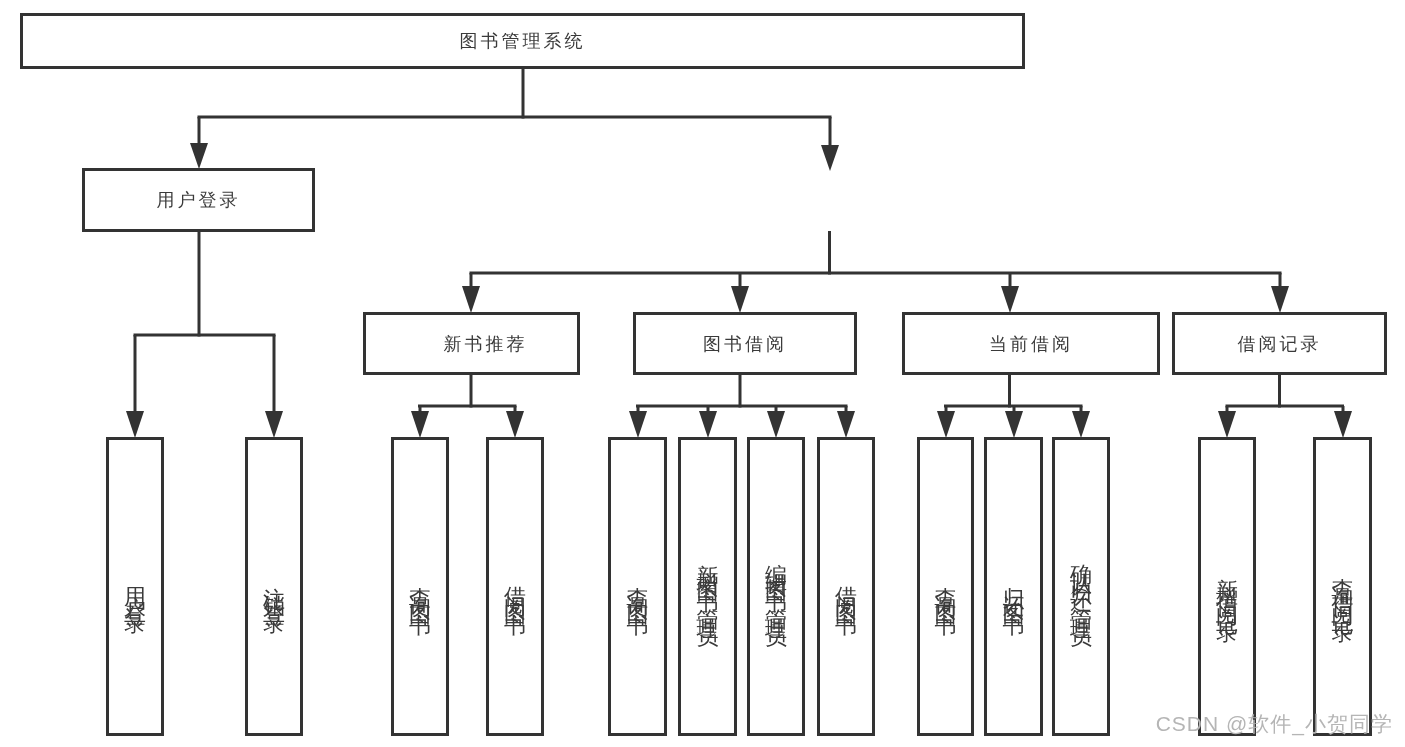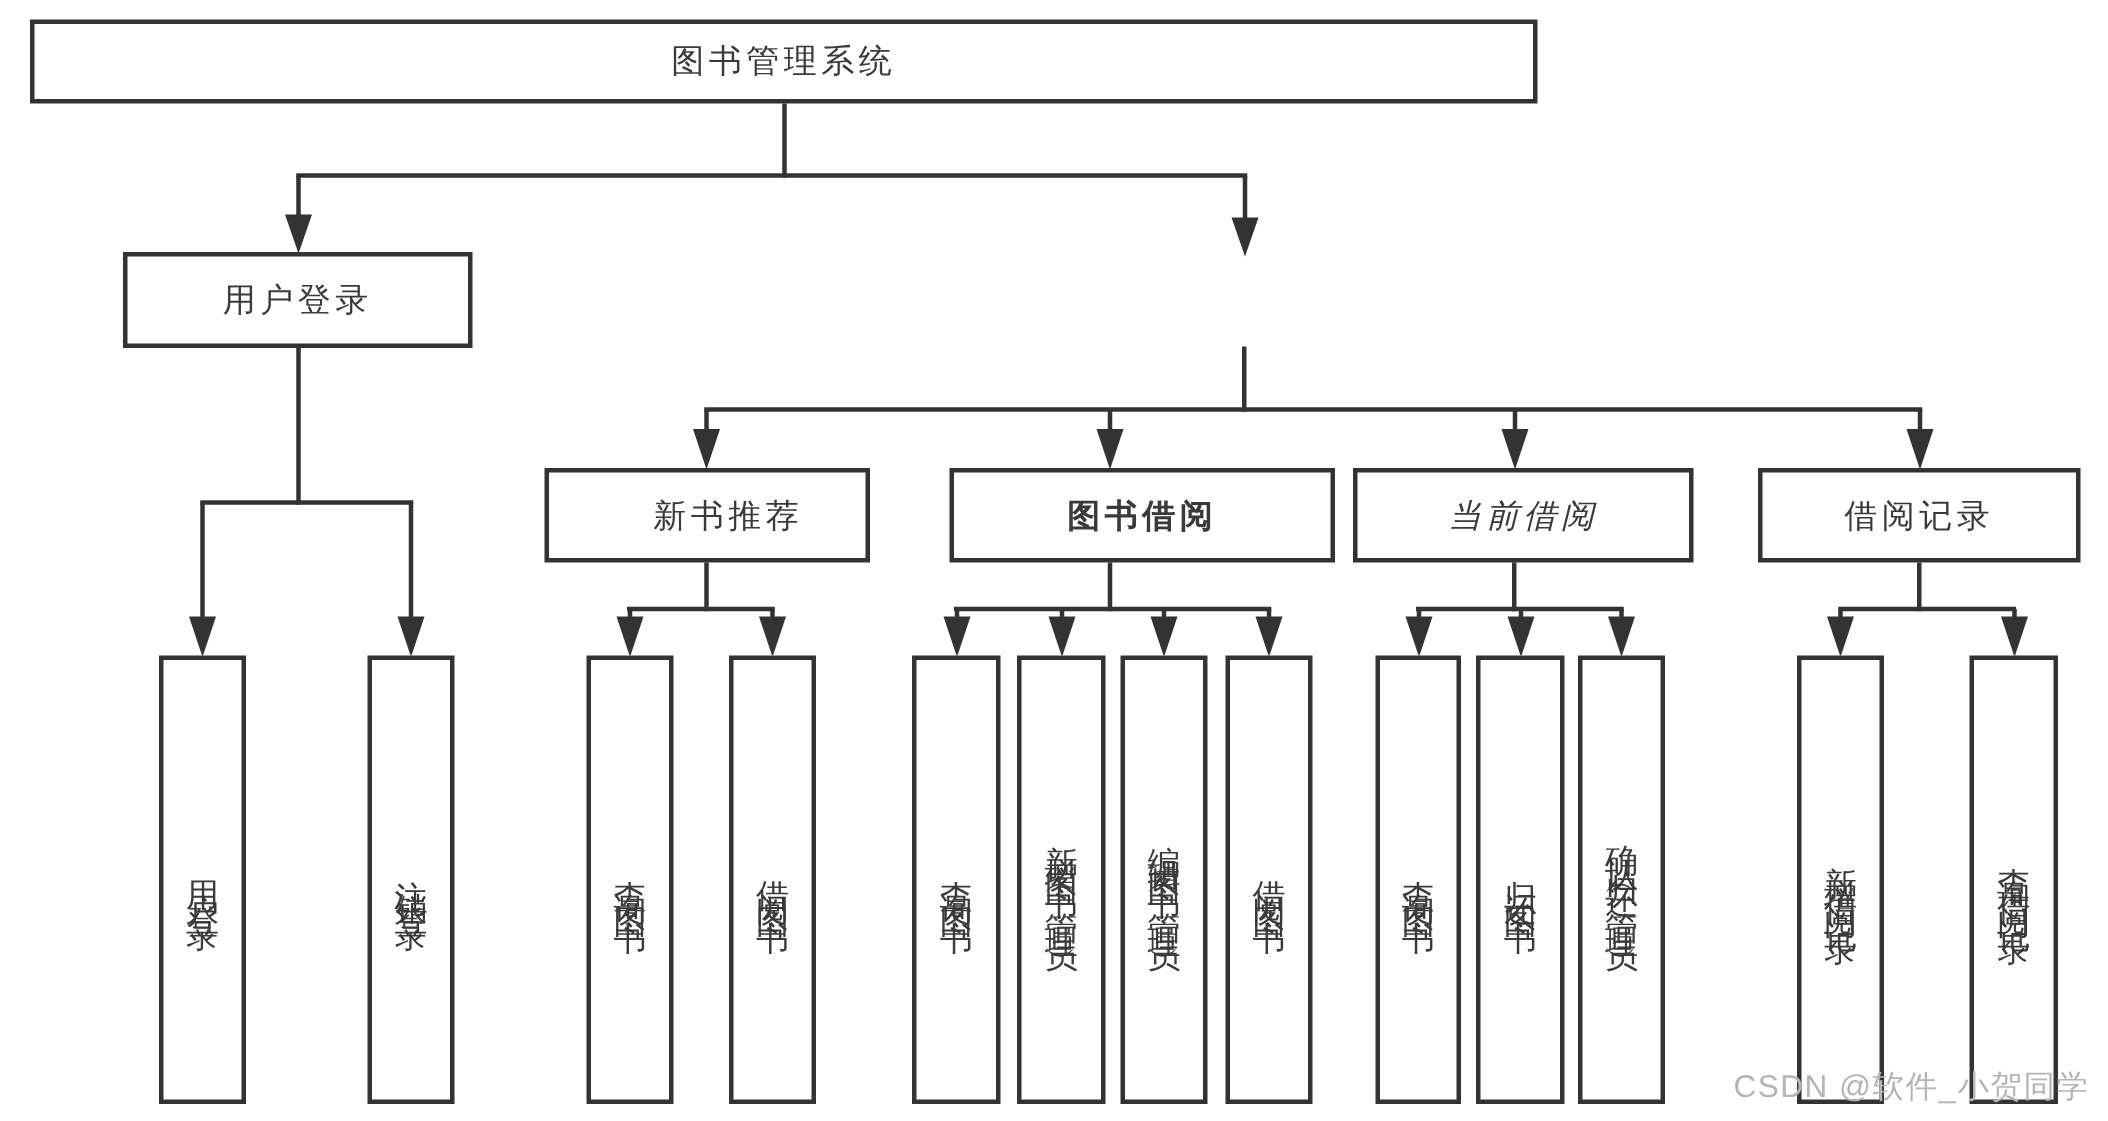--- a/index.html
+++ b/index.html
@@ -15,21 +15,21 @@
     width:1405px;height:747px;position:relative;overflow:hidden;
     font-family:"Liberation Sans","DejaVu Sans",sans-serif;
   }
   .stage{position:absolute;inset:0;width:1405px;height:747px;}
   svg.wires{position:absolute;left:0;top:0;width:1405px;height:747px;}
   svg.wires line{stroke:var(--line);stroke-width:3;}
   svg.wires polygon{fill:var(--line);stroke:none;}
   .node{
     position:absolute;background:var(--box_bg);border:3px solid var(--line);
     display:flex;align-items:center;justify-content:center;
-    color:var(--text);font-size:22px;letter-spacing:3px;line-height:1;
+    color:var(--text);font-size:18px;letter-spacing:3px;line-height:1;
     white-space:nowrap;
   }
   .node.v{
     writing-mode:vertical-rl;text-orientation:mixed;
     letter-spacing:9px;font-size:22px;white-space:normal;
   }
   .watermark{
     position:absolute;right:12px;top:710px;
     color:var(--watermark);font-size:21px;letter-spacing:1px;
     z-index:5;white-space:nowrap;margin-left:16px;
@@ -120,24 +120,24 @@
     <span>图书管理系统</span>
   </div>
 
   <div class="node" style="left:82px;top:168px;width:233px;height:64px;">
     <span>用户登录</span>
   </div>
 
   <div class="node" style="left:363px;top:312px;width:217px;height:63px;padding-left:28px;">
     <span>新书推荐</span>
   </div>
-  <div class="node" style="left:633px;top:312px;width:257px;height:63px;font-weight:bold;">
+  <div class="node" style="left:633px;top:312px;width:224px;height:63px;">
     <span>图书借阅</span>
   </div>
-  <div class="node" style="left:902px;top:312px;width:227px;height:63px;font-style:italic;">
+  <div class="node" style="left:902px;top:312px;width:258px;height:63px;">
     <span>当前借阅</span>
   </div>
   <div class="node" style="left:1172px;top:312px;width:215px;height:63px;">
     <span>借阅记录</span>
   </div>
 
   <div class="node v" style="left:106px;top:437px;width:58px;height:299px;">
     <span>用户登录</span>
   </div>
   <div class="node v" style="left:245px;top:437px;width:58px;height:299px;">

